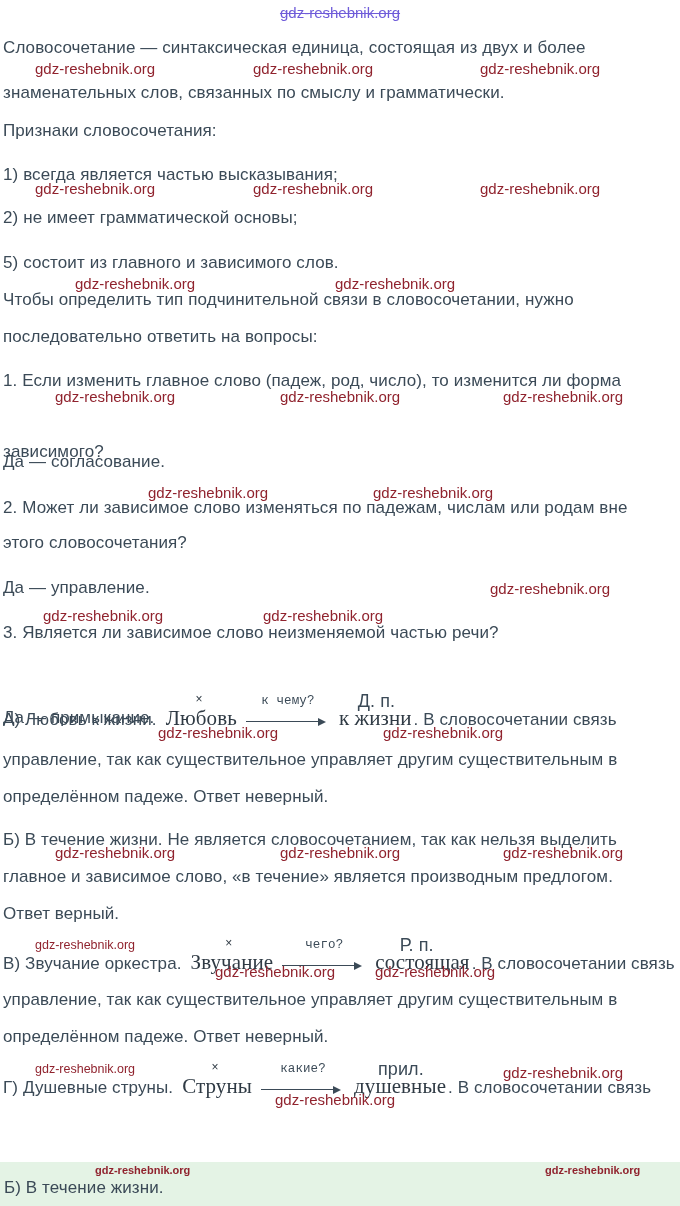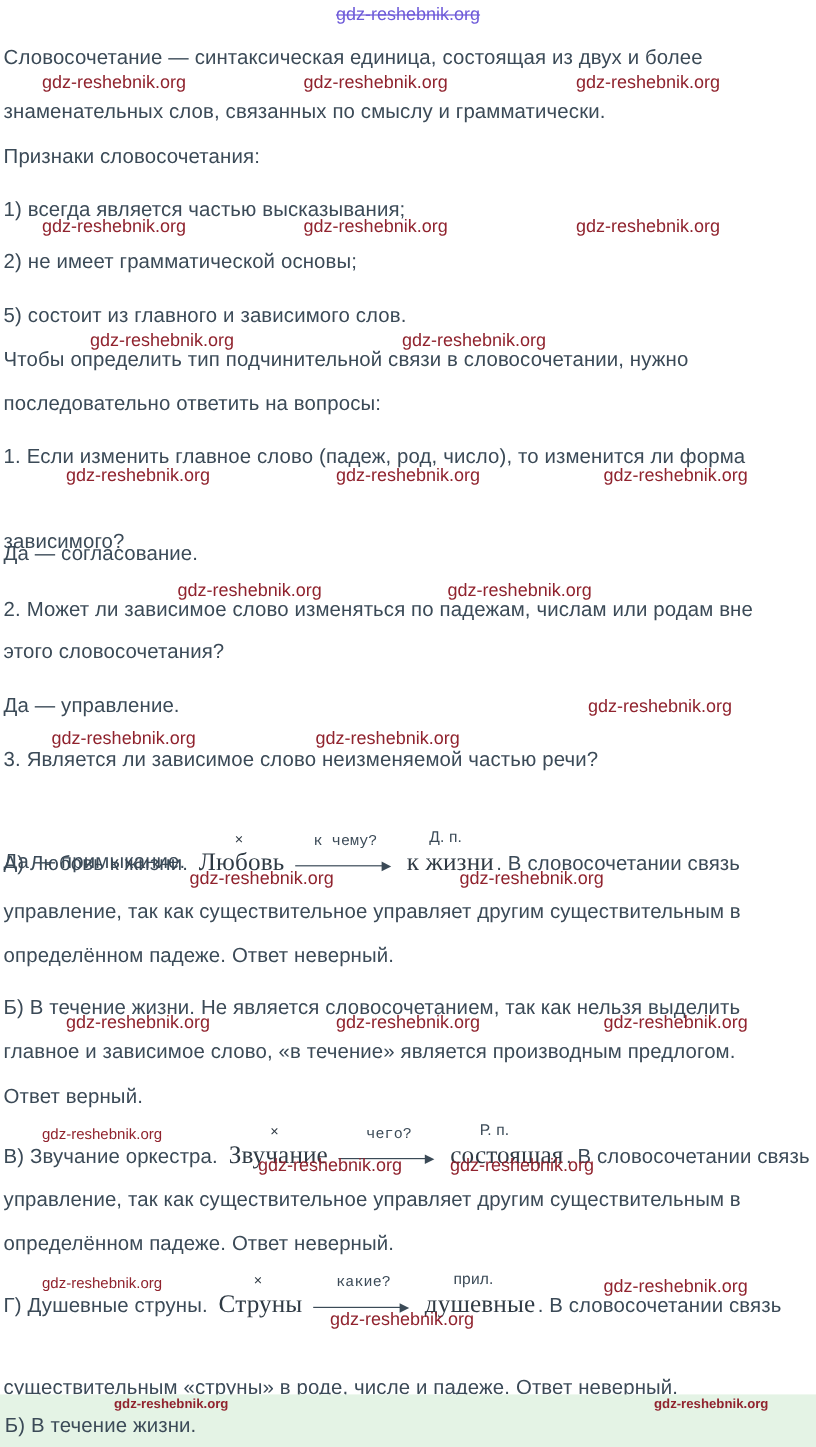--- a/index.html
+++ b/index.html
@@ -36,21 +36,21 @@
   .sch-q{
     position:absolute;top:-17px;left:50%;transform:translateX(-50%);
     font-size:12.5px;color:var(--body-text,#3b4a57);white-space:nowrap;
   }
   .sch-shaft{position:absolute;left:0;right:9px;bottom:3px;border-bottom:1.4px solid #3b4a57;}
   .sch-shaft::after{
     content:"";position:absolute;right:-9px;bottom:-4.6px;width:0;height:0;
     border:4px solid transparent;border-left:8px solid #3b4a57;
   }
   .sch-case{
-    position:absolute;top:-15px;left:26%;font-size:13px;white-space:nowrap;
+    position:absolute;top:-15px;left:26%;font-size:18px;white-space:nowrap;
     color:var(--body-text,#3b4a57);font-family:"Liberation Sans",sans-serif;
   }
   .sch-suffix{margin-left:2px;}
   .footer-band{
     position:absolute;left:0;right:0;top:1162px;height:44px;
     background:var(--footer-background,#e4f3e5);
   }
 </style>
 </head>
 <body>
@@ -159,20 +159,19 @@
       <span class="sch-q">какие?</span>
       <span class="sch-shaft"></span>
     </span>
     <span class="sch-dep">
       <span class="sch-case">прил.</span>
       <span>душевные</span>
     </span>
     <span class="sch-suffix">. В словосочетании связь</span>
   </div>
   <span class="wm" style="left:275px;top:1091px;">gdz-reshebnik.org</span>
-  <div class="line" style="left:3px;top:1147px;">существительным «струны» в роде, числе и падеже. Ответ неверный.</div>
 
   <div class="footer-band"></div>
   <span class="wm wm-tiny" style="left:95px;top:1164px;">gdz-reshebnik.org</span>
   <span class="wm wm-tiny" style="left:545px;top:1164px;">gdz-reshebnik.org</span>
   <div class="line" style="left:4px;top:1178px;">Б) В течение жизни.</div>
 
 </div>
 
 </body></html>

